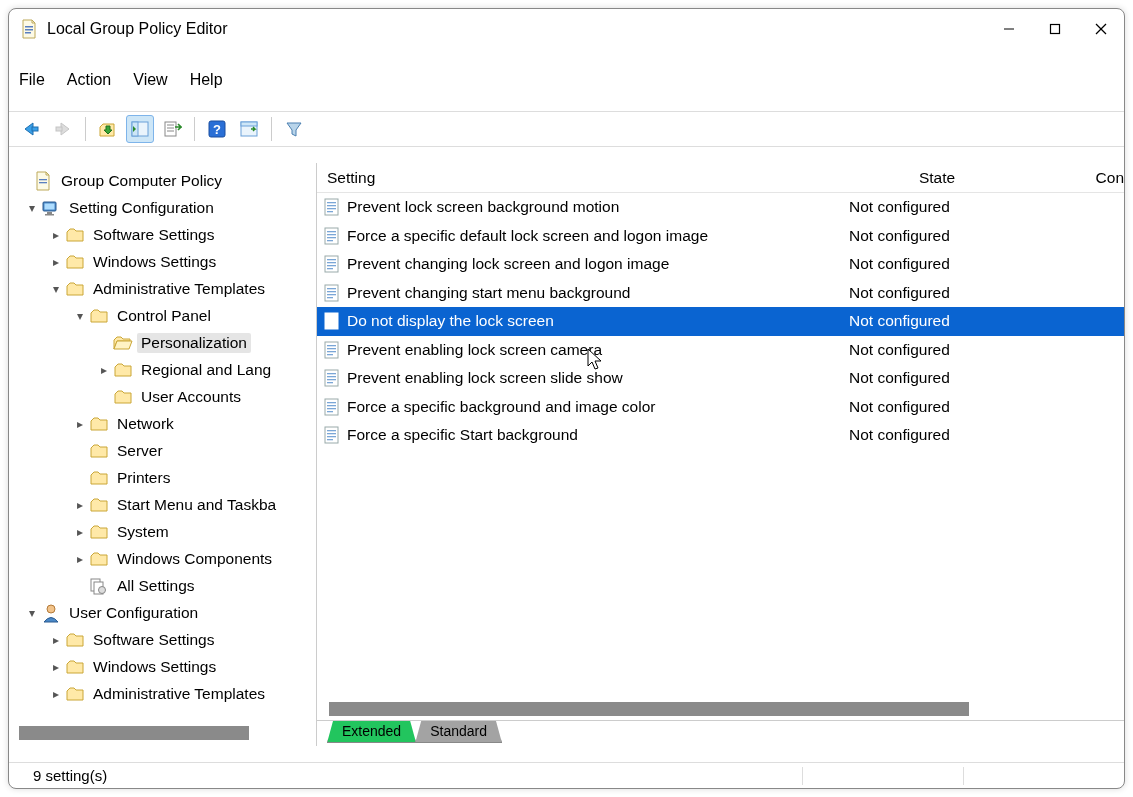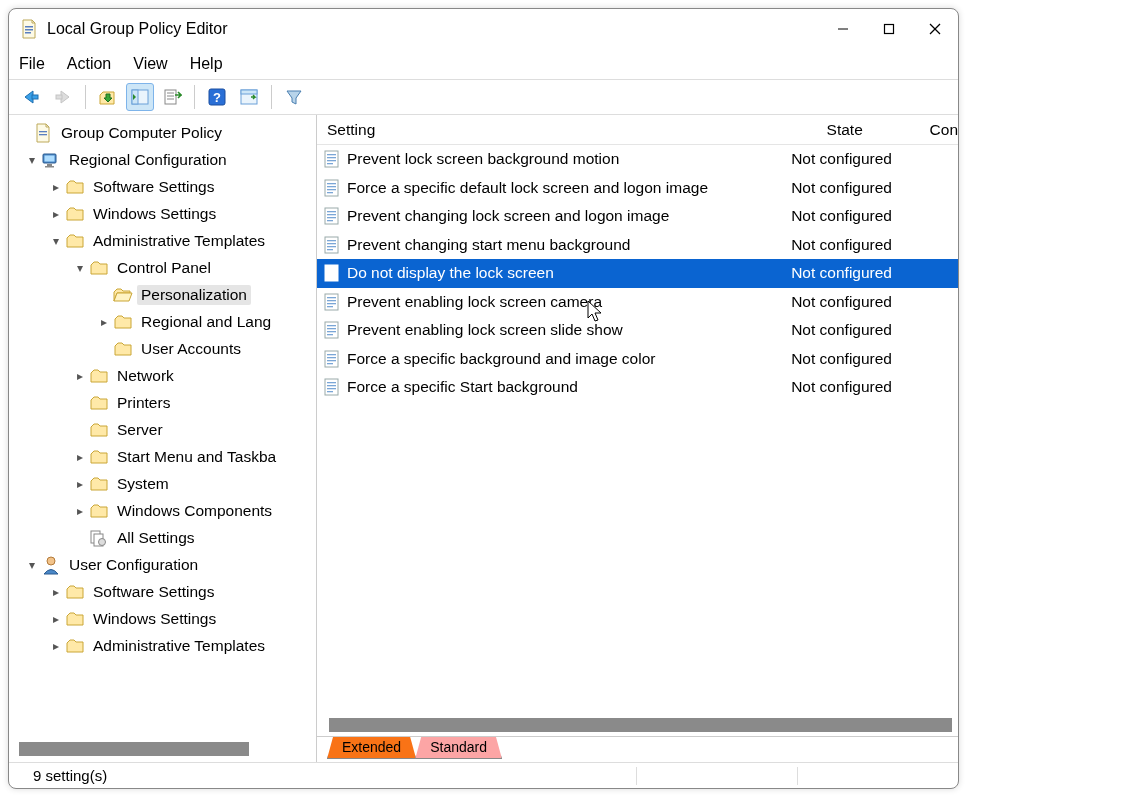--- a/index.html
+++ b/index.html
@@ -4,25 +4,26 @@
 <style>
   * { box-sizing: border-box; }
   body {
     margin: 0; padding: 8px;
     font-family: "Segoe UI", Tahoma, sans-serif;
     font-size: 15px; color: #000; background: #fff;
     width: 1133px; height: 797px;
     user-select: none;
   }
   .window {
-    width: 951px; height: 781px;
+    width: 1117px; height: 781px;
     border: 1px solid #888; border-radius: 8px;
     display: flex; flex-direction: column;
     overflow: hidden; background: #fff;
     box-shadow: 0 0 6px rgba(0,0,0,0.15);
+    gap: 16px;
   }
   .titlebar {
     display: flex; align-items: center; height: 40px;
     padding: 0 0 0 10px;
   }
   .titlebar .title-icon { width: 20px; height: 20px; margin-right: 8px; display:flex; align-items:center; justify-content:center;}
   .titlebar .title { font-size: 16px; }
   .titlebar .spacer { flex: 1; }
   .win-btn { width: 46px; height: 40px; display:flex; align-items:center; justify-content:center; }
   .win-btn svg { display:block; }
@@ -74,25 +75,25 @@
   .list-row.selected { background:#0a64d1; color:#fff;}
   .setting-icon { width:18px; height:18px; display:inline-flex; align-items:center; justify-content:center;}
   .cursor-img { position:absolute; left:270px; top:155px; pointer-events:none;}
   .bottom-tabs {
     height:26px; display:flex; align-items:flex-end; padding-left:10px;
     border-top:1px solid #ccc; position:relative;
   }
   .tabshape {
     height:22px; padding: 2px 14px 0 14px; font-size:14px;
     border:1px solid #888; border-top:none;
-    background:#fca5a5; margin-right:-1px;
+    background:#a3a3a3; margin-right:-1px;
     clip-path: polygon(6px 0, calc(100% - 6px) 0, 100% 100%, 0 100%);
     position:relative; top:-3px;
   }
-  .tabshape.inactive { background:#f97316; }
+  .tabshape.inactive { background:#22c55e; }
   .hscroll-track { height:18px; background:#fff; display:flex; align-items:center;}
   .hscroll-thumb { height:14px; background:#8a8a8a; }
   .tree-hscroll { margin:2px 4px 4px 4px;}
   .list-hscroll-wrap { padding:2px 6px;}
   .statusbar {
     height:26px; border-top:1px solid #ddd; display:flex; align-items:center;
     font-size:15px;
   }
   .status-cell { padding:0 24px;}
   .status-sep { width:1px; height:18px; background:#ddd;}
@@ -219,21 +220,21 @@
         <div class="tree-row" style="padding-left:12px">
           <span class="twisty">▾</span>
           <span class="folder-icon">
             <svg width="20" height="18">
                 <rect x="2" y="3" width="13" height="9" rx="1" fill="#4a88c7" stroke="#2a5a90"></rect>
                 <rect x="3.5" y="4.5" width="10" height="6" fill="#aeddff"></rect>
                 <rect x="6" y="13" width="5" height="2" fill="#888"></rect>
                 <rect x="4" y="15" width="9" height="1.5" fill="#888"></rect>
               </svg>
           </span>
-          <span class="label-box">Regional Configuration</span>
+          <span class="label-box">Setting Configuration</span>
         </div>
 
         <div class="tree-row" style="padding-left:36px">
           <span class="twisty">▸</span>
           <span class="folder-icon">
               <svg width="18" height="16">
                 <path d="M1 5 L4 2 H8 L10 4 H17 V14 H1 Z" fill="#ffe9a8" stroke="#caa637"></path>
               </svg>
             </span>
           <span class="label-box">Software Settings</span>
@@ -310,31 +311,31 @@
           <span class="label-box">Network</span>
         </div>
 
         <div class="tree-row" style="padding-left:60px">
           <span class="twisty"></span>
           <span class="folder-icon">
               <svg width="18" height="16">
                 <path d="M1 5 L4 2 H8 L10 4 H17 V14 H1 Z" fill="#ffe9a8" stroke="#caa637"></path>
               </svg>
             </span>
+          <span class="label-box">Server</span>
+        </div>
+
+        <div class="tree-row" style="padding-left:60px">
+          <span class="twisty"></span>
+          <span class="folder-icon">
+              <svg width="18" height="16">
+                <path d="M1 5 L4 2 H8 L10 4 H17 V14 H1 Z" fill="#ffe9a8" stroke="#caa637"></path>
+              </svg>
+            </span>
           <span class="label-box">Printers</span>
-        </div>
-
-        <div class="tree-row" style="padding-left:60px">
-          <span class="twisty"></span>
-          <span class="folder-icon">
-              <svg width="18" height="16">
-                <path d="M1 5 L4 2 H8 L10 4 H17 V14 H1 Z" fill="#ffe9a8" stroke="#caa637"></path>
-              </svg>
-            </span>
-          <span class="label-box">Server</span>
         </div>
 
         <div class="tree-row" style="padding-left:60px">
           <span class="twisty">▸</span>
           <span class="folder-icon">
               <svg width="18" height="16">
                 <path d="M1 5 L4 2 H8 L10 4 H17 V14 H1 Z" fill="#ffe9a8" stroke="#caa637"></path>
               </svg>
             </span>
           <span class="label-box">Start Menu and Taskba</span>

